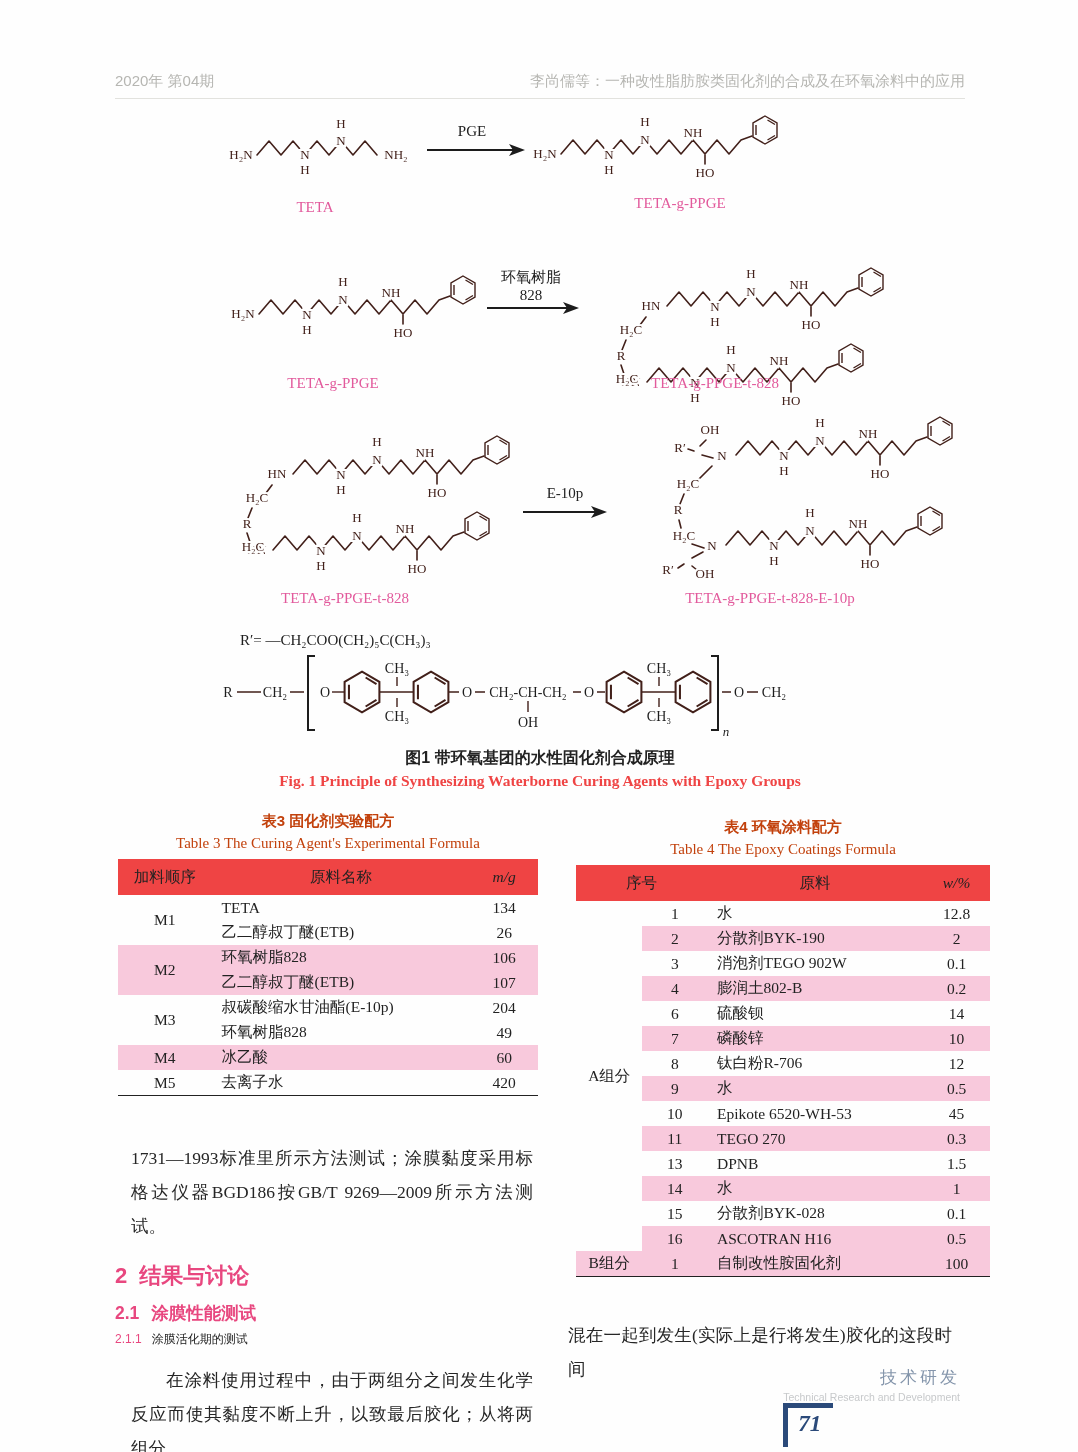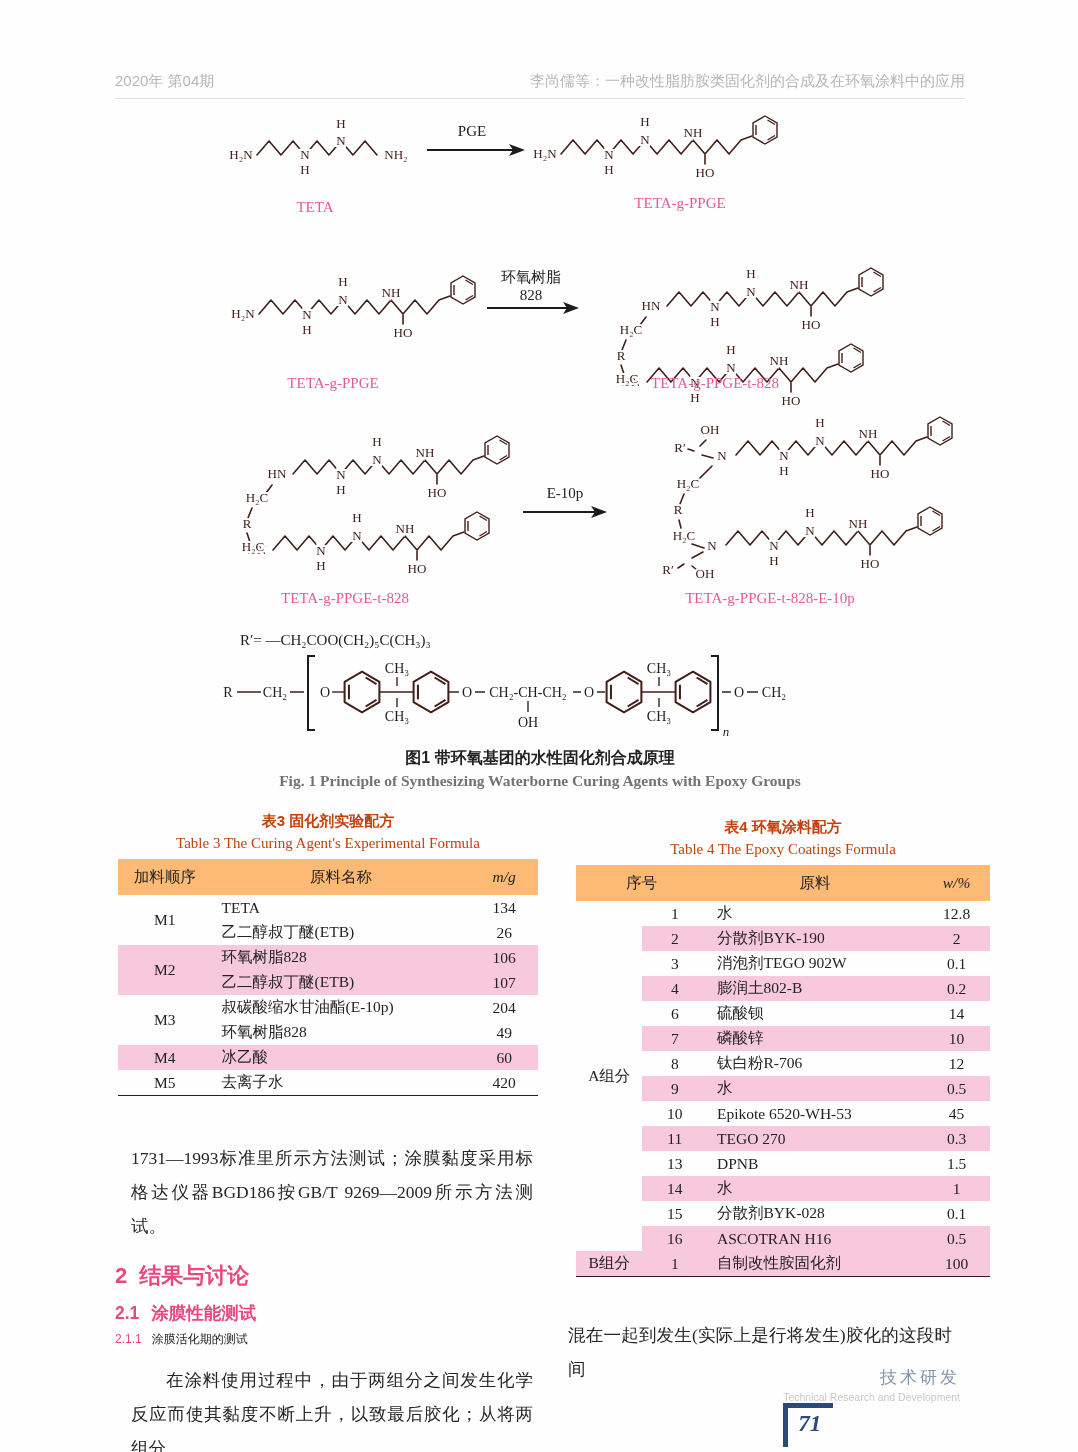--- a/index.html
+++ b/index.html
@@ -20,30 +20,30 @@
   .rxn{font:15px "Liberation Serif",serif;fill:#222;text-anchor:middle;}
   .plabel{font:15px "Liberation Serif",serif;fill:#e25a9c;text-anchor:middle;}
   .poly{font:14px "Liberation Serif",serif;fill:#1d1d1d;text-anchor:middle;paint-order:stroke;stroke:#fefefe;stroke-width:4px;}
   .rdef{font:15px "Liberation Serif",serif;fill:#1d1d1d;text-anchor:start;}
   .nsub{font-style:italic;font-size:13px;}
   .bracket{stroke:#1d1d1d;stroke-width:2;fill:none;}
   
   .fig-cap-zh{position:absolute;left:115px;top:748px;width:850px;text-align:center;
               font-family:"Liberation Sans","DejaVu Sans",sans-serif;font-size:16px;font-weight:bold;color:#222;}
   .fig-cap-en{position:absolute;left:115px;top:772px;width:850px;text-align:center;
-              font-size:15.5px;font-weight:bold;color:#737373;}
+              font-size:15.5px;font-weight:bold;color:#ef4444;}
   
   .tbl-col{position:absolute;}
   .tbl3{left:118px;top:812px;width:420px;}
   .tbl4{left:576px;top:818px;width:414px;}
   .tbl-title-zh{text-align:center;font-family:"Liberation Sans","DejaVu Sans",sans-serif;
                 font-size:15px;font-weight:bold;color:#c2410c;margin-bottom:4px;}
   .tbl-title-en{text-align:center;font-size:15px;font-weight:normal;color:#c2410c;margin-bottom:7px;}
   table{border-collapse:collapse;width:100%;font-size:15.5px;color:#222;border-bottom:1.5px solid #222;}
-  th{background:#fdba74;font-weight:normal;height:34px;}
+  th{background:#ef4444;font-weight:normal;height:34px;}
   td{height:25px;padding:0 2px;}
   tr.pink td{background:#f8c9dc;}
   td.keep-white{background:#fefefe !important;}
   .c{text-align:center;} .l{text-align:left;padding-left:10px;}
   .ital{font-style:italic;}
   .t3-order{width:92px;} .t3-name{width:258px;} .t3-val{width:66px;}
   .t4-group{width:64px;} .t4-no{width:62px;} .t4-name{width:218px;} .t4-val{width:66px;}
   
   .col-left{position:absolute;left:115px;top:1126px;width:434px;}
   .col-right{position:absolute;left:552px;top:1303px;width:416px;}

